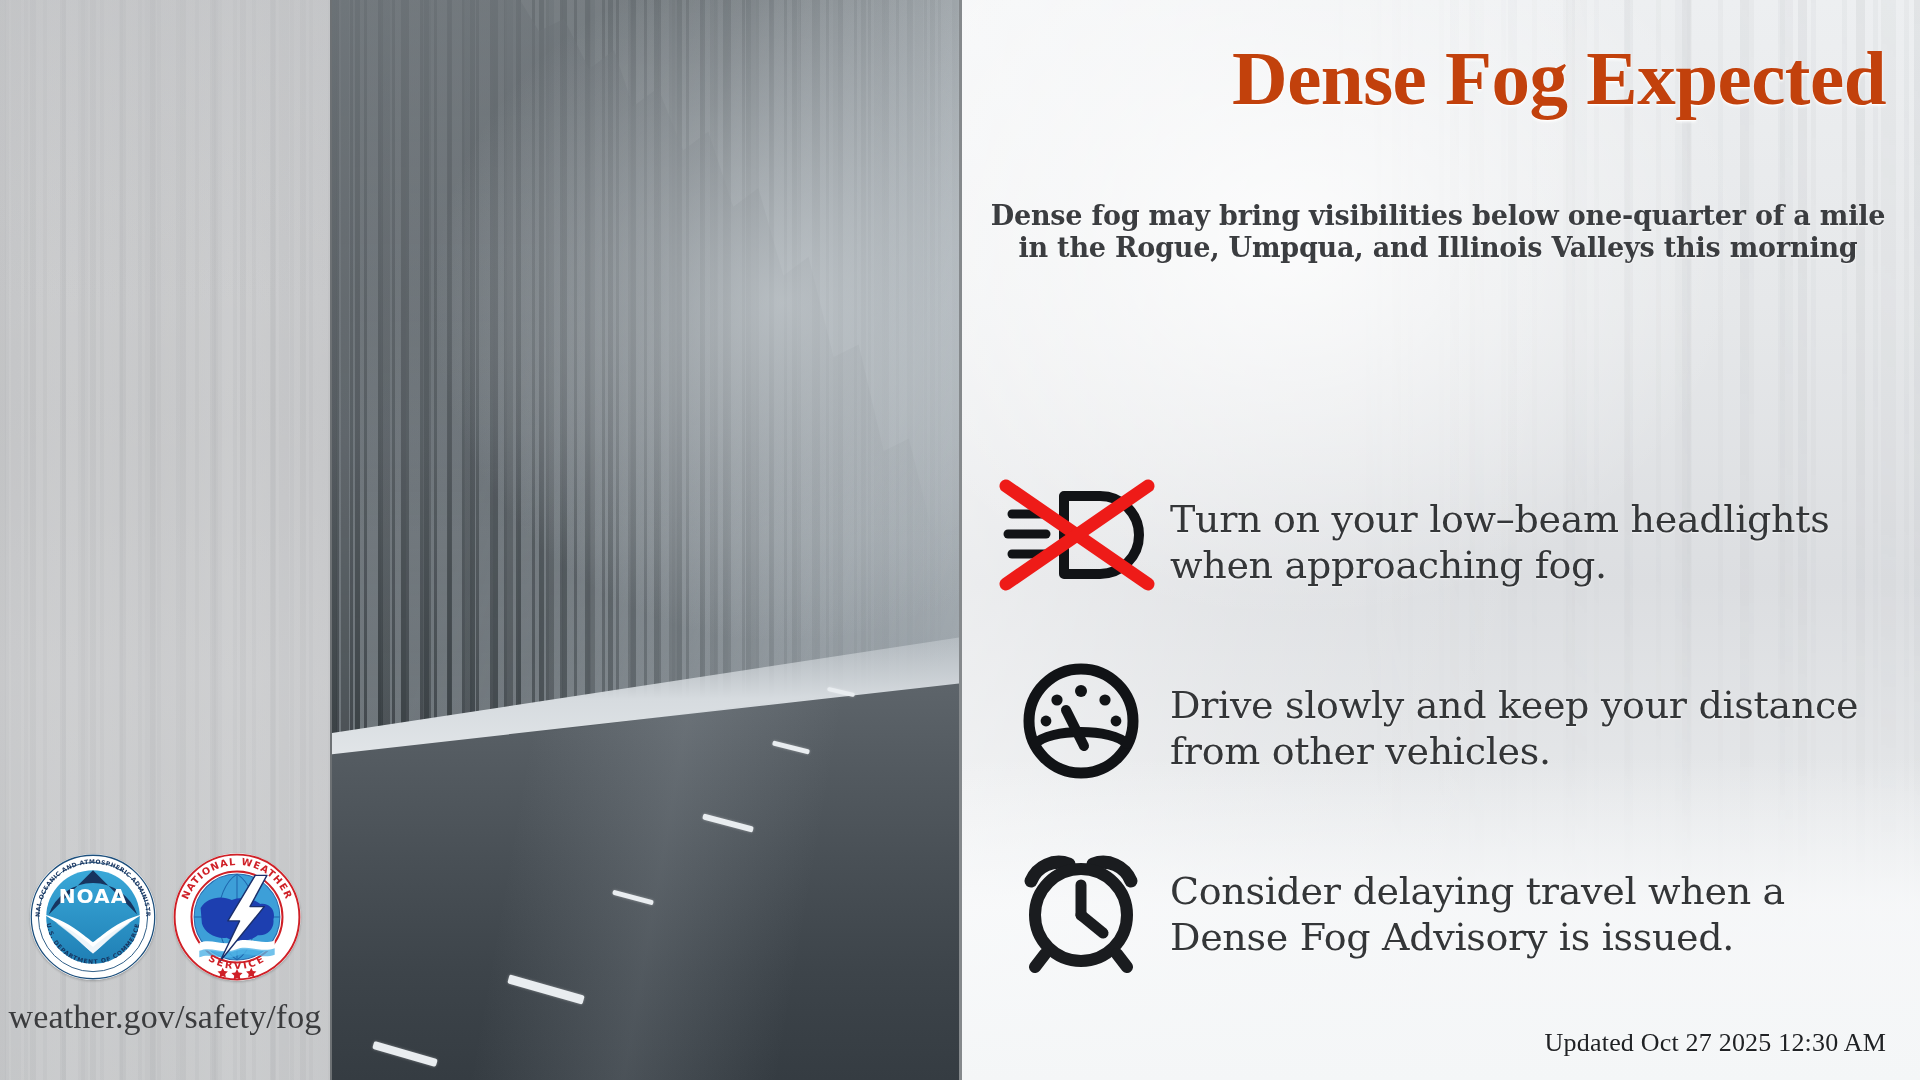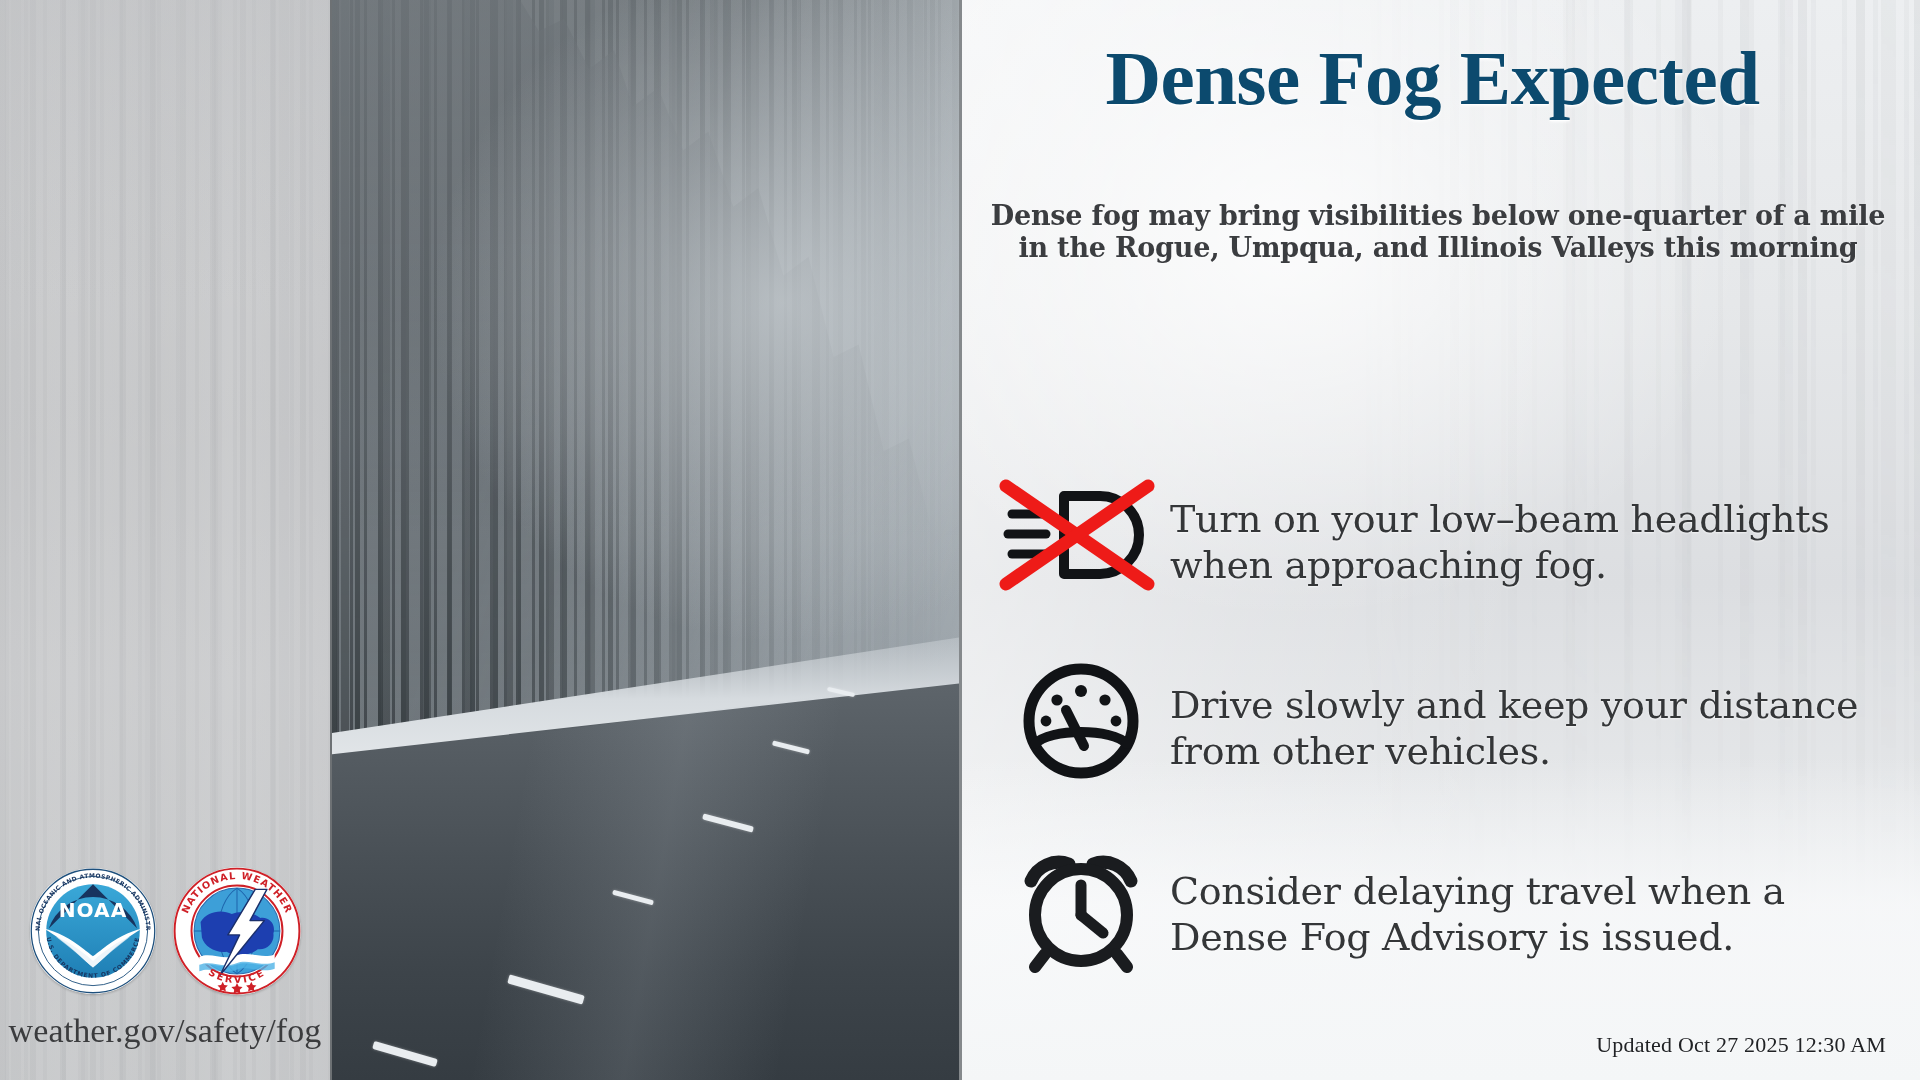--- a/index.html
+++ b/index.html
@@ -40,21 +40,21 @@
   .sidebar .veil {
     position:absolute; inset:0;
     background:linear-gradient(180deg, rgba(205,206,208,0.62) 0%, rgba(200,201,203,0.50) 38%, rgba(206,207,209,0.62) 63%, rgba(196,198,200,0.55) 100%);
   }
   .sidebar .shade-top {
     position:absolute; left:0; right:0; top:0; height:300px;
     background:linear-gradient(180deg, rgba(180,182,185,0.30), rgba(180,182,185,0));
   }
   .sidebar-inner {
     position:absolute; left:0; right:0; bottom:0;
-    padding:0 10px 4px;
+    padding:0 10px 18px;
     display:flex; flex-direction:column; align-items:center;
     z-index:3;
   }
 
   .logos {
     display:flex; align-items:center; justify-content:center;
     gap:14px;
     margin-bottom:16px;
   }
 
@@ -179,23 +179,23 @@
   }
   .pn-haze {
     position:absolute; inset:0;
     background:radial-gradient(ellipse 70% 52% at 34% 22%, rgba(255,255,255,.80), rgba(255,255,255,0) 68%);
   }
 
   .pn-content { position:relative; z-index:4; height:100%; }
 
   .hl-title {
     position:absolute; left:17px; right:34px; top:38px;
-    text-align:center;
+    text-align:right;
     font-size:77px; font-weight:bold;
-    color:#0c4a6e;
+    color:#c2410c;
     letter-spacing:-0.5px;
     line-height:1.05;
     text-shadow:0 2px 3px rgba(255,255,255,.85), 0 1px 0 rgba(255,255,255,.9);
   }
   .hl-sub {
     position:absolute; left:20px; right:26px; top:200px;
     text-align:center;
     font-size:27px; font-weight:bold;
     color:#3b3d40;
     line-height:1.17;
@@ -220,21 +220,21 @@
     font-size:38px; line-height:1.22;
     color:#343638;
     padding-top:14px;
     font-family:"DejaVu Serif", serif;
     letter-spacing:-0.3px;
     text-shadow:0 1px 2px rgba(255,255,255,.65);
   }
 
   .updated {
     position:absolute; right:34px; bottom:22px;
-    font-size:22px; color:#202225;
+    font-size:26px; color:#202225;
     letter-spacing:.2px;
     text-shadow:0 1px 2px rgba(255,255,255,.8);
   }
 </style>
 </head>
 <body>
 
 <div id="stage">
 
   <div class="sidebar">

